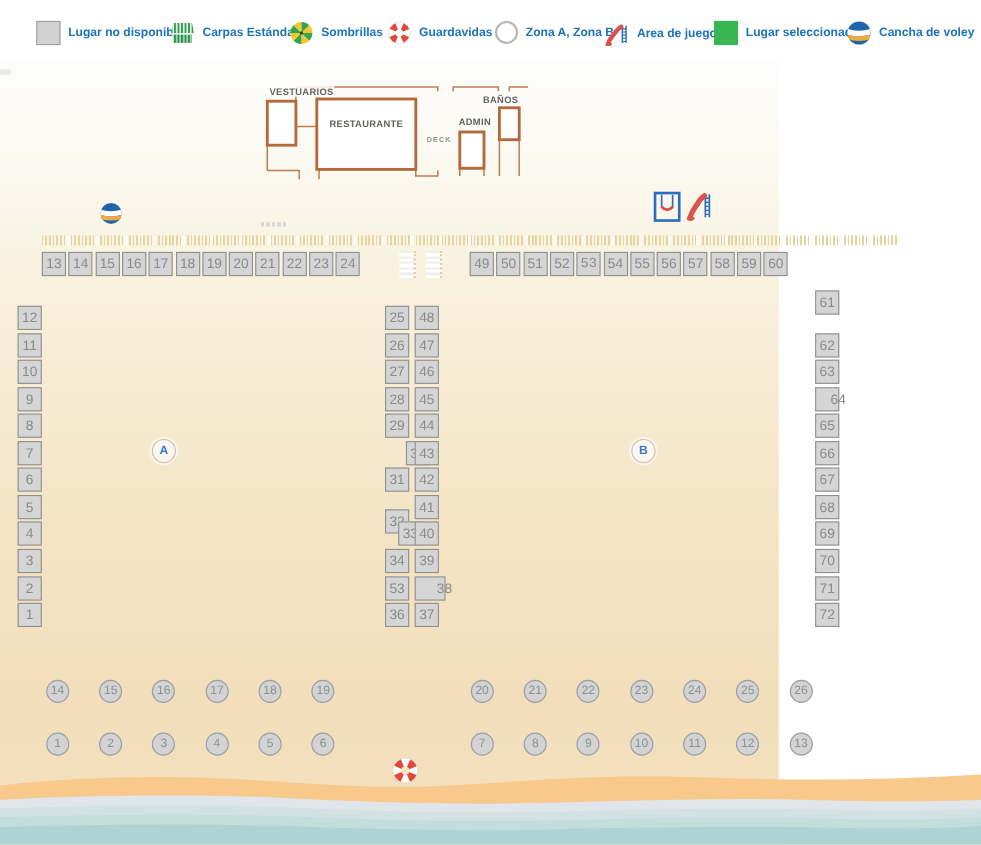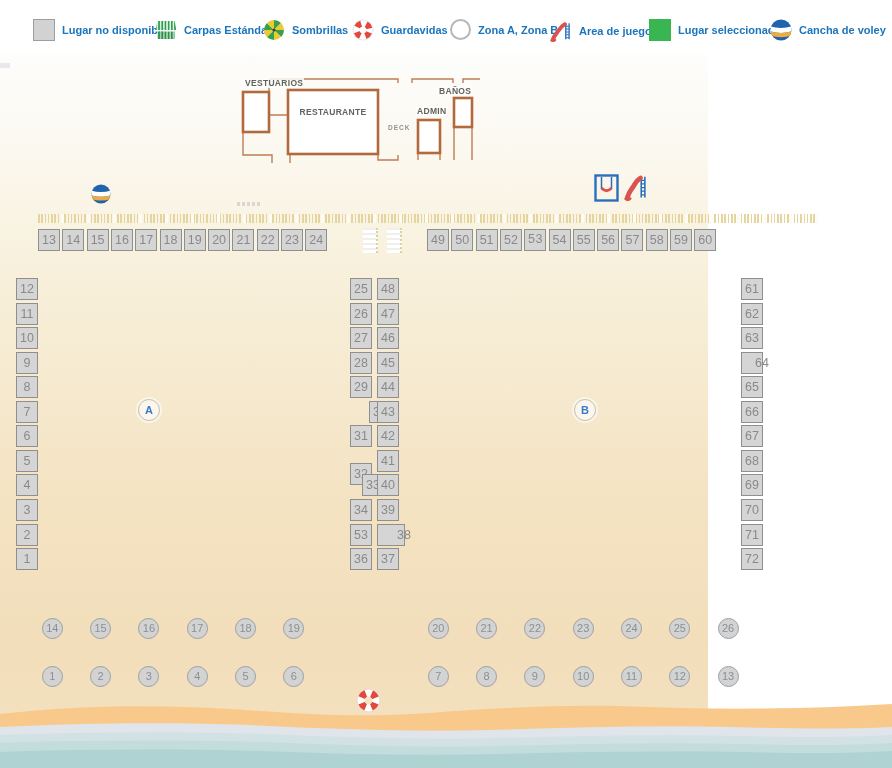--- a/index.html
+++ b/index.html
@@ -253,21 +253,21 @@
         <div class="sq" style="left: 377px; top: 272.1px;">46</div>
         <div class="sq" style="left: 377px; top: 296.65px;">45</div>
         <div class="sq" style="left: 377px; top: 321.2px;">44</div>
         <div class="sq" style="left: 377px; top: 345.75px;">43</div>
         <div class="sq" style="left: 377px; top: 370.3px;">42</div>
         <div class="sq" style="left: 377px; top: 394.85px;">41</div>
         <div class="sq" style="left: 377px; top: 419.4px;">40</div>
         <div class="sq" style="left: 377px; top: 443.95px;">39</div>
         <div class="sq" style="left: 377px; top: 468.5px; padding-left: 26px;">38</div>
         <div class="sq" style="left: 377px; top: 493.05px;">37</div>
-        <div class="sq" style="left: 741px; top: 223px;">61</div>
+        <div class="sq" style="left: 741px; top: 209px;">61</div>
         <div class="sq" style="left: 741px; top: 247.55px;">62</div>
         <div class="sq" style="left: 741px; top: 272.1px;">63</div>
         <div class="sq" style="left: 741px; top: 296.65px; padding-left: 20px;">64</div>
         <div class="sq" style="left: 741px; top: 321.2px;">65</div>
         <div class="sq" style="left: 741px; top: 345.75px;">66</div>
         <div class="sq" style="left: 741px; top: 370.3px;">67</div>
         <div class="sq" style="left: 741px; top: 394.85px;">68</div>
         <div class="sq" style="left: 741px; top: 419.4px;">69</div>
         <div class="sq" style="left: 741px; top: 443.95px;">70</div>
         <div class="sq" style="left: 741px; top: 468.5px;">71</div>

